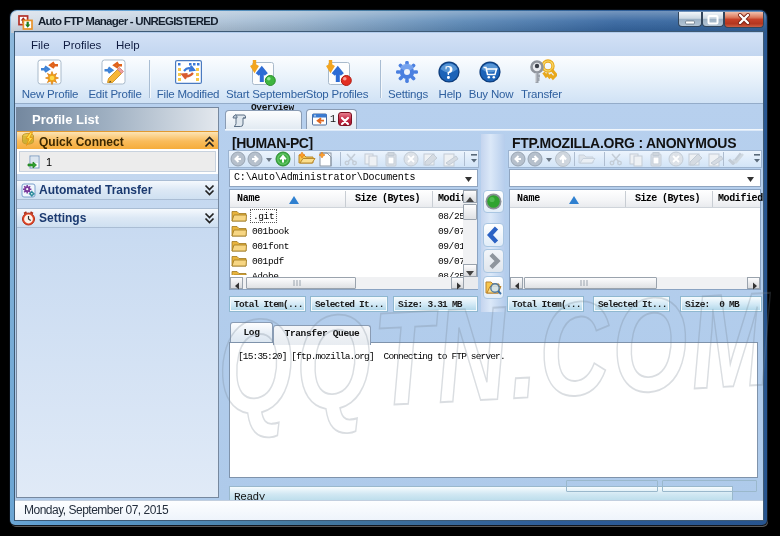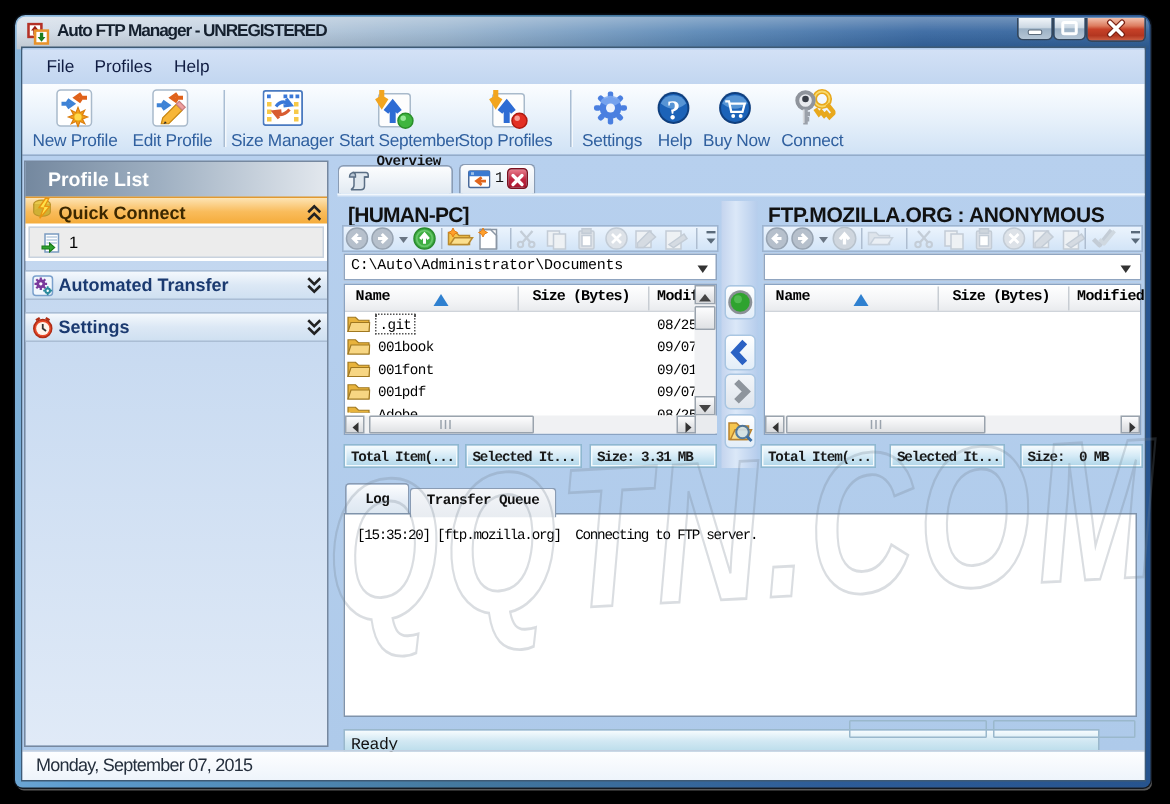--- a/index.html
+++ b/index.html
@@ -187,27 +187,27 @@
     </g>
 <g>
       <circle cx="9" cy="8" r="5.5" fill="#e8eaee" stroke="#8f949c" stroke-width="2.6"></circle>
       <circle cx="9" cy="7" r="2.2" fill="#3a3f48"></circle>
       <path d="M9 13.5 L9 24 M9 17 L12 17 M9 20.5 L11.5 20.5" stroke="#9ba1aa" stroke-width="3"></path>
       <path d="M7.8 14 L7.8 23" stroke="#d8dbe0" stroke-width="1.2"></path>
     </g>
   </svg>
 <div class="a tlab" style="left:20px;width:60px">New Profile</div>
 <div class="a tlab" style="left:87px;width:56px">Edit Profile</div>
-<div class="a tlab" style="left:154px;width:68px">Size Manager</div>
+<div class="a tlab" style="left:154px;width:68px">File Modified</div>
 <div class="a tlab" style="left:226px;width:70px">Start September</div>
 <div class="a tlab" style="left:302px;width:70px">Stop Profiles</div>
 <div class="a tlab" style="left:385px;width:46px">Settings</div>
 <div class="a tlab" style="left:437px;width:26px">Help</div>
 <div class="a tlab" style="left:467px;width:48px">Buy Now</div>
-<div class="a tlab" style="left:519px;width:45px">Connect</div>
+<div class="a tlab" style="left:519px;width:45px">Transfer</div>
 <div class="a tsep" style="left:149px"></div>
 <div class="a tsep" style="left:380px"></div>
 <div id="main" class="a"></div>
 <div id="sb" class="a"></div>
 <div id="sbh" class="a">Profile List</div>
 <div id="qc" class="a">Quick Connect</div>
 <div id="item1" class="a">1</div>
 <div class="a sect" style="top:180px">Automated Transfer</div>
 <div class="a sect" style="top:208px">Settings</div>
 <svg class="a" style="left:21px;top:131px" width="15" height="16" viewBox="0 0 15 16">

